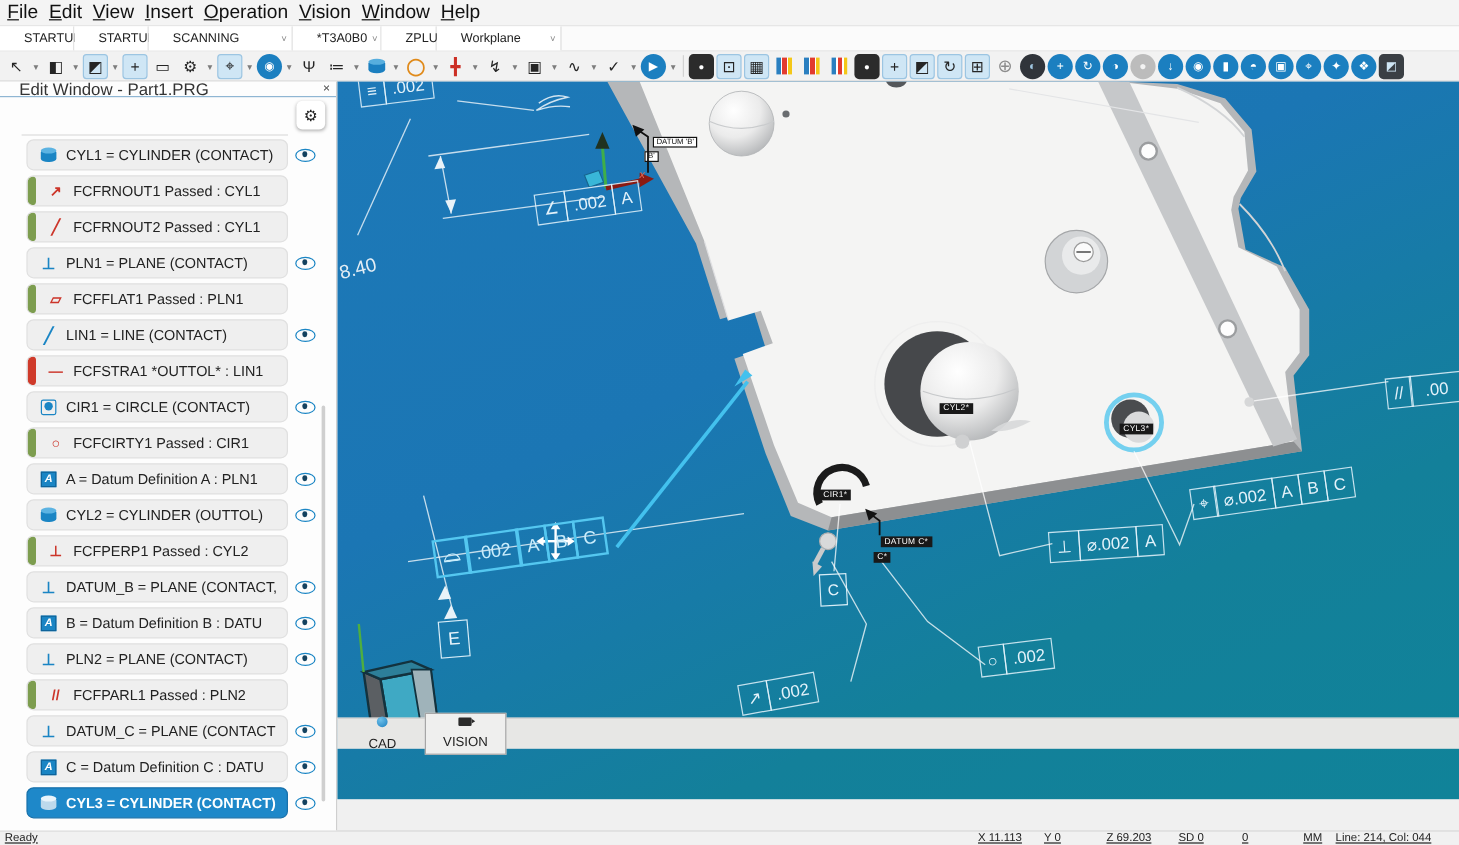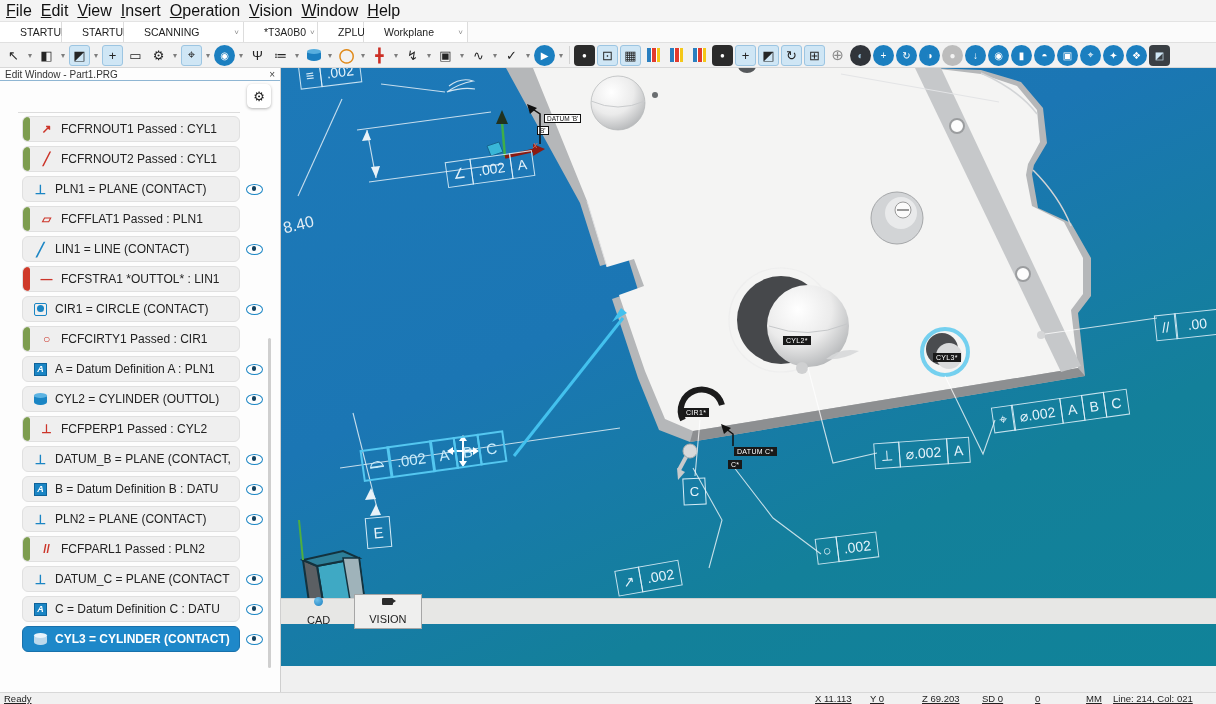--- a/index.html
+++ b/index.html
@@ -31,21 +31,21 @@
   .ti.bars i { display:block; width:13px; height:14px; background:linear-gradient(90deg,#2a7fc0 0 4px,#fff 4px 5px,#e23b2e 5px 9px,#fff 9px 10px,#f4c718 10px 13px); }
   .caret { width:8px; color:#7d7d7d; font-size:8px; text-align:center; flex:0 0 auto; }
   .tsep { width:1px; height:18px; background:#d2d2d2; margin:0 2px; flex:0 0 auto; }
 
   
   #main { position:relative; width:1216px; height:598px; display:flex; }
 
   
   #panel { position:relative; width:281px; height:624px; background:#fdfdfd; border-right:1px solid #cfcfcf; z-index:5; }
   #panel-head { height:13px; display:flex; align-items:center; justify-content:space-between; padding:0 5px; border-bottom:1px solid #8fb6d3; }
-  #panel-title { font-size:10px; color:#333; }
+  #panel-title { font-size:14px; color:#333;margin-left:11px; }
   #panel-close { font-size:10px; color:#444; line-height:9px; cursor:default; }
   #gear-btn { position:absolute; right:9px; top:16px; width:24px; height:24px; background:#fff; border-radius:5px; box-shadow:0 1px 3px rgba(0,0,0,.3); display:flex; align-items:center; justify-content:center; font-size:13px; color:#222; }
   #panel-rule { position:absolute; left:18px; top:44px; width:222px; height:1px; background:#dcdcdc; }
   #feature-list { position:absolute; left:0; top:48px; width:281px; }
   .row { position:relative; height:26px; margin:0 0 4px 22px; width:240px; display:flex; align-items:center; }
   .rowbox { position:relative; flex:0 0 218px; height:26px; background:#efefef; border:1px solid #e0e0e0; border-radius:6px; display:flex; align-items:center; padding-left:10px; gap:7px; overflow:hidden; }
   .rowbox.sel { background:#1e88c9; border-color:#1871ab; }
   .rowbox.sel .lbl { color:#fff; font-weight:bold; }
   .lbl { font-size:12px; color:#222; white-space:nowrap; }
   .statbar { position:absolute; left:0; top:0; width:7px; height:24px; border-radius:3px; }
@@ -207,20 +207,29 @@
 <div id="main">
   <div id="panel">
     <div id="panel-head">
       <span id="panel-title">Edit Window - Part1.PRG</span>
       <span id="panel-close">×</span>
     </div>
     <div id="gear-btn">⚙</div>
     <div id="panel-rule"></div>
     <div id="feature-list">
         <div class="row">
+          <div class="rowbox">
+            <span class="fic ">
+              <i class="ic-cyl"></i>
+            </span>
+            <span class="lbl">CYL1 = CYLINDER (CONTACT)</span>
+          </div>
+          <span class="eye"></span>
+        </div>
+        <div class="row">
           <div class="rowbox hasbar">
             <span class="statbar passed"></span>
             <span class="fic red">↗</span>
             <span class="lbl">FCFRNOUT1 Passed : CYL1</span>
           </div>
         </div>
         <div class="row">
           <div class="rowbox hasbar">
             <span class="statbar passed"></span>
             <span class="fic red">╱</span>
@@ -554,14 +563,14 @@
 </div>
 
 <div id="statusbar">
   <span style="left:4px">Ready</span>
   <span style="left:815px">X 11.113</span>
   <span style="left:870px">Y 0</span>
   <span style="left:922px">Z 69.203</span>
   <span style="left:982px">SD 0</span>
   <span style="left:1035px">0</span>
   <span style="left:1086px">MM</span>
-  <span style="left:1113px">Line: 214, Col: 021</span>
+  <span style="left:1113px">Line: 214, Col: 044</span>
 </div>
 
 </body></html>

